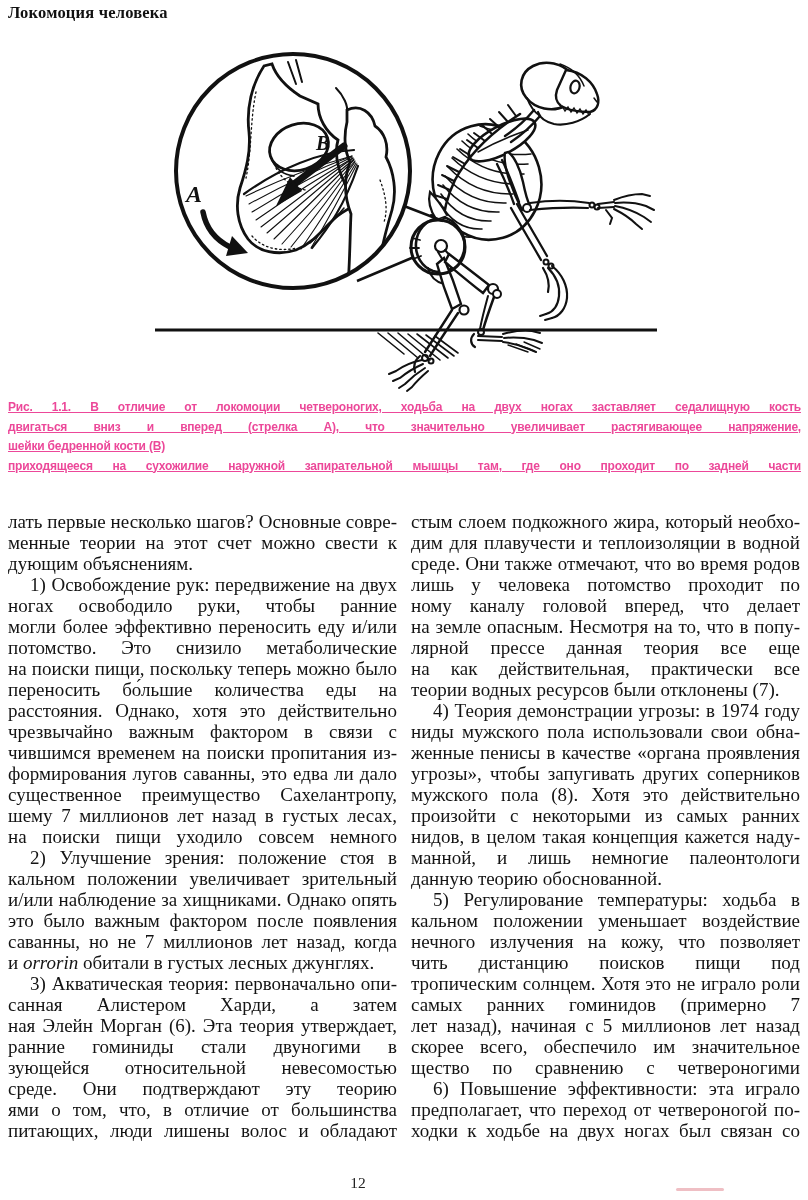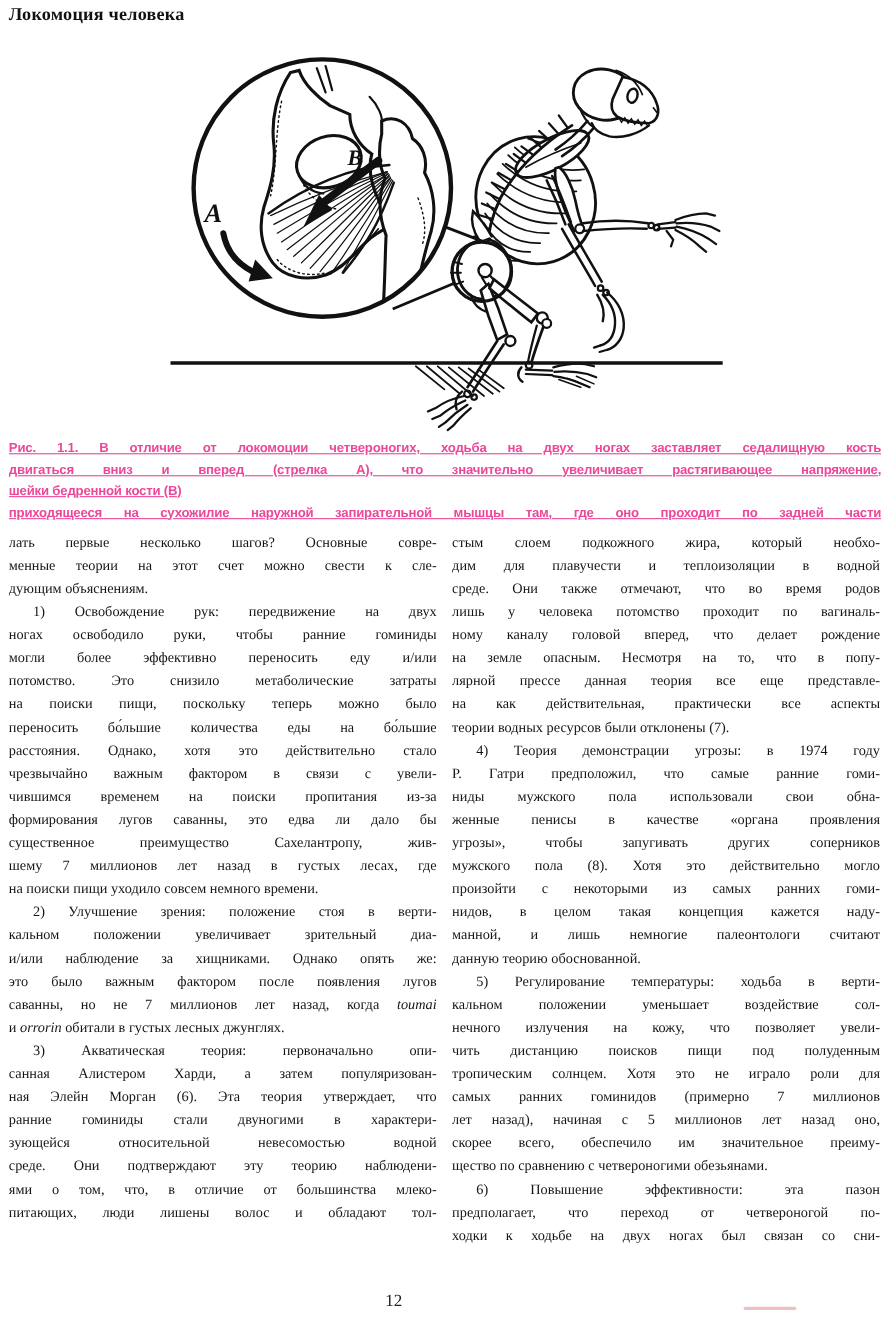--- a/index.html
+++ b/index.html
@@ -13,22 +13,22 @@
   }
   .figure-svg{position:absolute;left:0;top:0;width:808px;height:400px;pointer-events:none;}
   .caption{
     position:absolute;left:8px;top:398px;width:793px;
     font-family:"Liberation Sans", sans-serif;font-weight:700;
     font-size:12px;line-height:19.5px;letter-spacing:-0.2px;color:#ec4899;text-decoration:underline;
   }
   .cap-line{text-align:justify;text-align-last:justify;height:19.5px;overflow:hidden;}
   .cap-line.cap-last{text-align-last:left;}
   .col{
-    position:absolute;top:482px;width:389px;
-    font-size:13px;line-height:21px;color:#141414;
+    position:absolute;top:511px;width:389px;
+    font-size:19px;line-height:21px;color:#141414;
   }
   .col-left{left:8px;}
   .col-right{left:411px;}
   .bline{height:21px;overflow:hidden;text-align:justify;text-align-last:justify;}
   .bline.last{text-align-last:left;}
   .bline.indent{padding-left:22px;}
   .bline .b{font-weight:400;}
   .bline .i{font-style:italic;}
   .page-number{
     position:absolute;left:0;top:1174px;width:716px;text-align:center;
@@ -283,38 +283,37 @@
     <div class="bline"><span>стым слоем подкожного жира, который необхо-</span></div>
     <div class="bline"><span>дим для плавучести и теплоизоляции в водной</span></div>
     <div class="bline"><span>среде. Они также отмечают, что во время родов</span></div>
     <div class="bline"><span>лишь у человека потомство проходит по вагиналь-</span></div>
     <div class="bline"><span>ному каналу головой вперед, что делает рождение</span></div>
     <div class="bline"><span>на земле опасным. Несмотря на то, что в попу-</span></div>
     <div class="bline"><span>лярной прессе данная теория все еще представле-</span></div>
     <div class="bline"><span>на как действительная, практически все аспекты</span></div>
     <div class="bline last"><span>теории водных ресурсов были отклонены (7).</span></div>
     <div class="bline indent"><span>4) </span><span class="b">Теория демонстрации угрозы:</span><span> в 1974 году</span></div>
-    <div class="bline"><span>Р. Гатри предположил, что самые ранние гоми-</span></div>
     <div class="bline"><span>ниды мужского пола использовали свои обна-</span></div>
     <div class="bline"><span>женные пенисы в качестве «органа проявления</span></div>
     <div class="bline"><span>угрозы», чтобы запугивать других соперников</span></div>
     <div class="bline"><span>мужского пола (8). Хотя это действительно могло</span></div>
     <div class="bline"><span>произойти с некоторыми из самых ранних гоми-</span></div>
     <div class="bline"><span>нидов, в целом такая концепция кажется наду-</span></div>
     <div class="bline"><span>манной, и лишь немногие палеонтологи считают</span></div>
     <div class="bline last"><span>данную теорию обоснованной.</span></div>
     <div class="bline indent"><span>5) </span><span class="b">Регулирование температуры:</span><span> ходьба в верти-</span></div>
     <div class="bline"><span>кальном положении уменьшает воздействие сол-</span></div>
     <div class="bline"><span>нечного излучения на кожу, что позволяет увели-</span></div>
     <div class="bline"><span>чить дистанцию поисков пищи под полуденным</span></div>
     <div class="bline"><span>тропическим солнцем. Хотя это не играло роли для</span></div>
     <div class="bline"><span>самых ранних гоминидов (примерно 7 миллионов</span></div>
     <div class="bline"><span>лет назад), начиная с 5 миллионов лет назад оно,</span></div>
     <div class="bline"><span>скорее всего, обеспечило им значительное преиму-</span></div>
     <div class="bline last"><span>щество по сравнению с четвероногими обезьянами.</span></div>
-    <div class="bline indent"><span>6) </span><span class="b">Повышение эффективности:</span><span> эта пазон</span></div>
+    <div class="bline indent"><span>6) </span><span class="b">Повышение эффективности:</span><span> эта играло</span></div>
     <div class="bline"><span>предполагает, что переход от четвероногой по-</span></div>
     <div class="bline"><span>ходки к ходьбе на двух ногах был связан со сни-</span></div>
   </div>
 
 <div class="page-number">12</div>
 
 <div class="scan-smudge"></div>
 
 </body></html>

